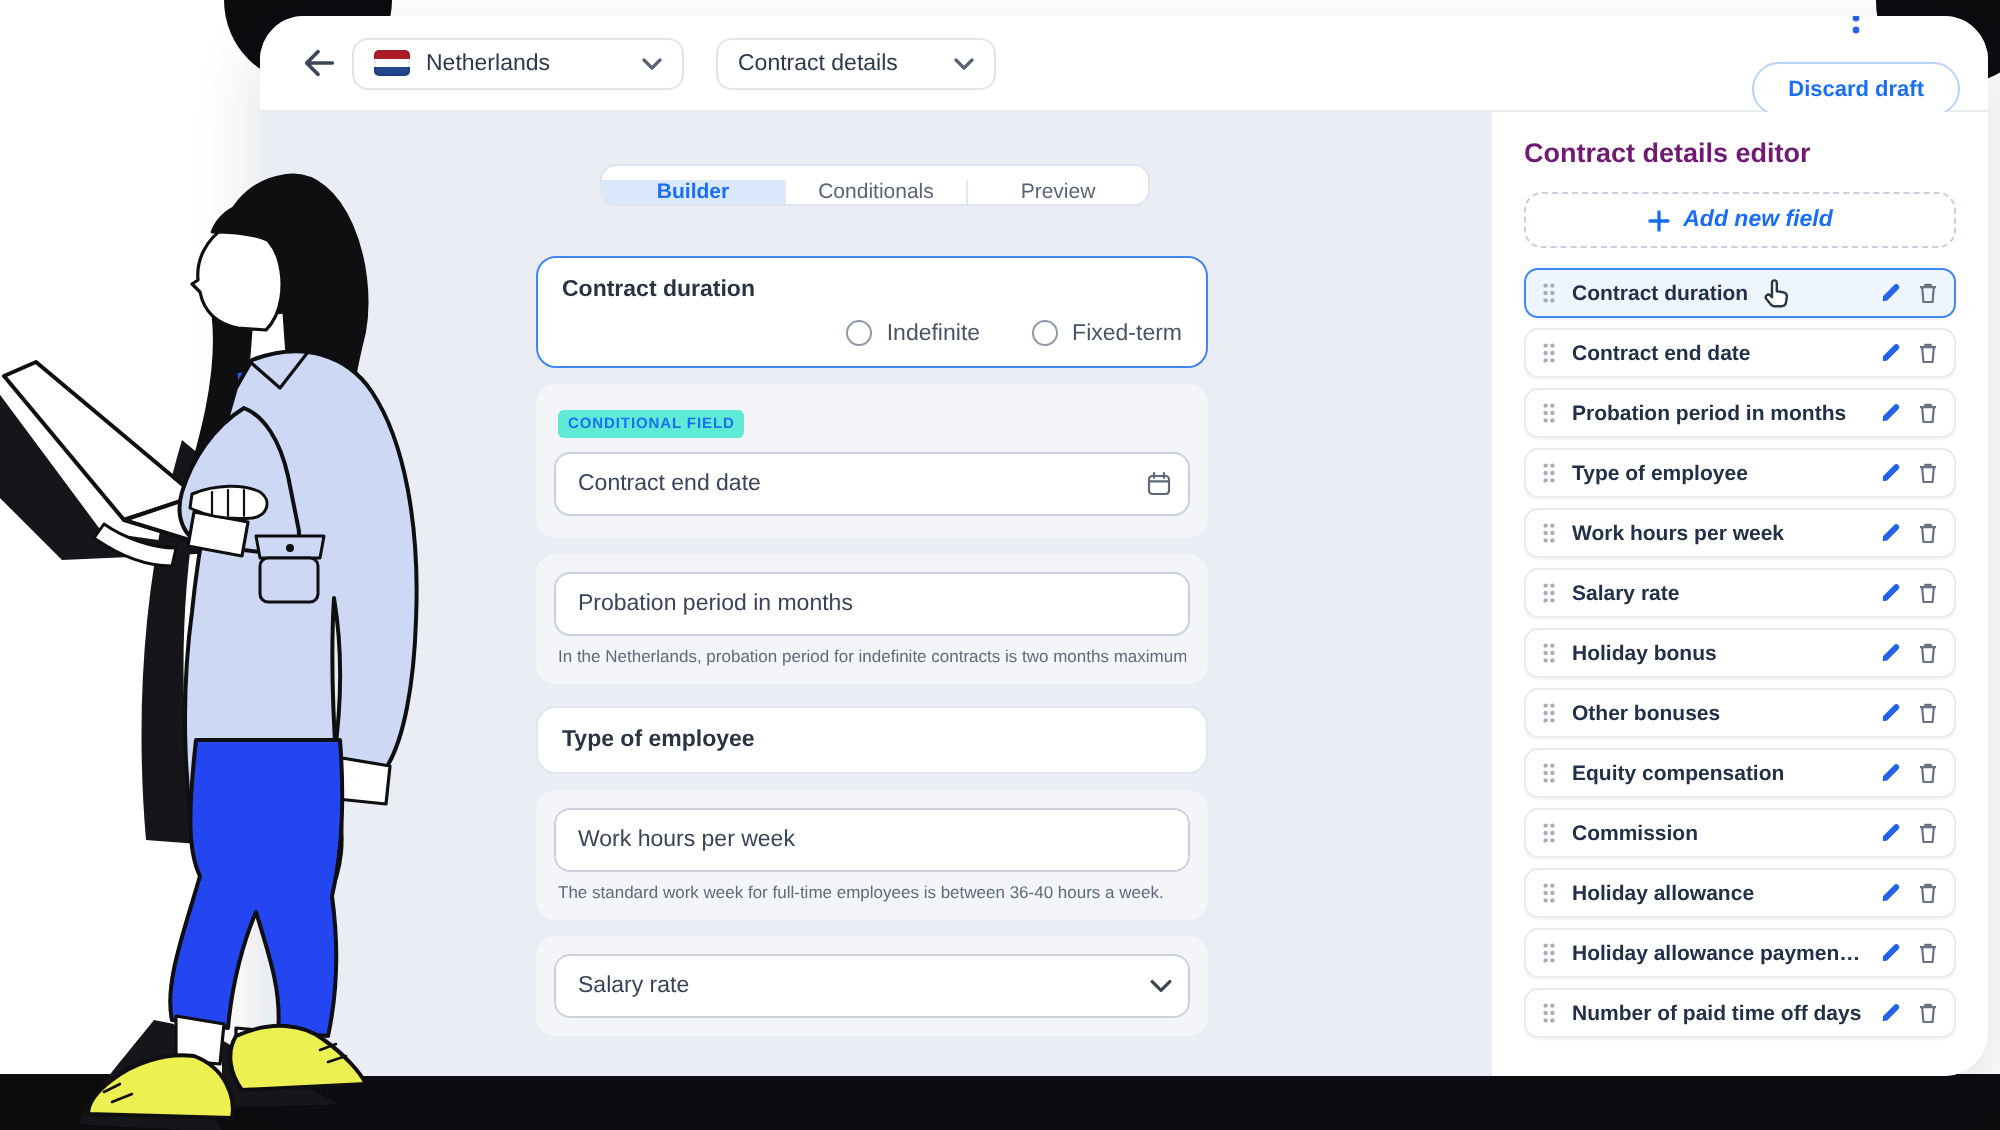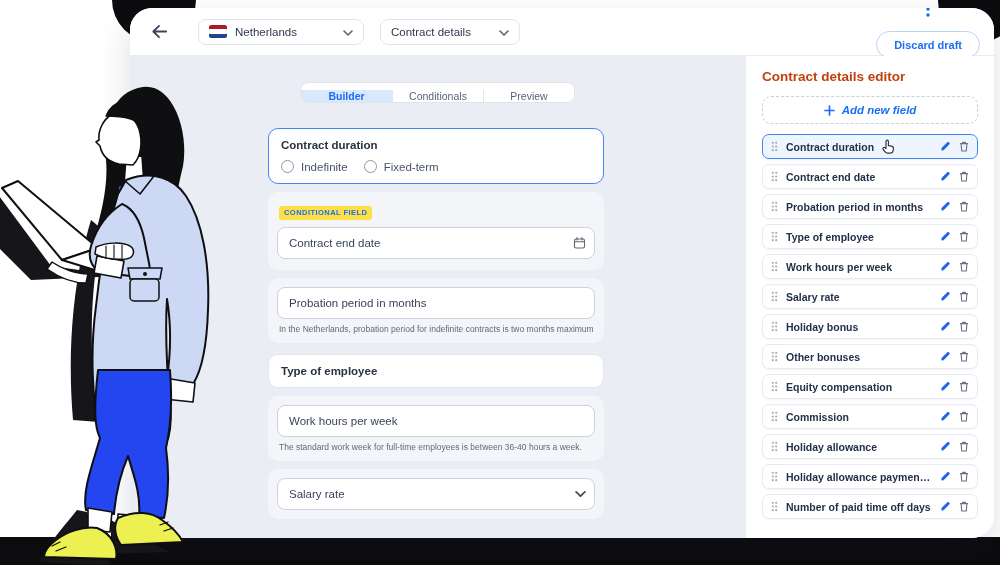--- a/index.html
+++ b/index.html
@@ -24,21 +24,21 @@
   .topbar {
     flex:none; height:48px; background:#fff; border-bottom:1px solid #e9ecf1;
     display:flex; align-items:center; padding:0 14px 0 18px;
   }
   .back { width:22px; height:22px; display:flex; align-items:center; justify-content:center; cursor:pointer; }
   .tb-select {
     height:26px; border:1px solid #e1e5ea; border-radius:8px; background:#fff;
     display:flex; align-items:center; gap:8px; padding:0 10px;
     font-size:11.5px; color:#2d3850;
   }
-  .tb-select.country { width:166px; margin-left:28px; }
+  .tb-select.country { width:166px; margin-left:6px; }
   .tb-select.template { width:140px; margin-left:16px; }
   .flag { width:18px; height:13px; border-radius:2.5px; flex:none;
     background:linear-gradient(#AE1C28 33.4%, #ffffff 33.4% 66.7%, #21468B 66.7%);
     box-shadow:0 0 0 1px rgba(0,0,0,.08) inset; }
   .chev { margin-left:auto; flex:none; }
   .tb-right { margin-left:auto; display:flex; align-items:center; gap:13px;flex-direction:column; }
   .tb-sep { width:1px; height:22px; background:#e6e9ef; }
   .kebab { width:16px; height:18px; display:flex; align-items:center; justify-content:center; cursor:pointer; }
   .btn-ghost {
     height:27px; padding:0 17px; border-radius:14px; border:1px solid #b9d2f8;
@@ -63,41 +63,41 @@
     min-width:91px; padding:0 10px; display:flex; align-items:center; justify-content:center;
     font-size:10.5px; color:#5b6474; border-left:1px solid #e4e8ee; cursor:pointer; background:#fff;
   }
   .tab:first-child { border-left:none; }
   .tab.active { background:#d9e8fc; color:#1a6ef5; font-weight:700; }
 
   .form-col { position:absolute; left:138px; top:72px; width:336px; }
   .card { background:#fff; border:1px solid #e3e7ee; border-radius:10px; padding:10px 12px; margin-bottom:8px; }
   .card.selected { border:1.5px solid #4285f4; }
   .flabel { font-size:11.5px; font-weight:700; color:#2a3342; }
-  .radio-row { display:flex; gap:16px; margin-top:9px; }
+  .radio-row { display:flex; gap:26px; margin-top:9px;justify-content:flex-end; }
   .radio { display:flex; align-items:center; gap:7px; font-size:11.5px; color:#4a5468; cursor:pointer; }
   .radio .dot { width:13px; height:13px; border:1.5px solid #8f98a8; border-radius:50%; background:#fff; flex:none; }
 
   .fgroup { background:#f3f5f9; border-radius:10px; padding:9px 9px; margin-bottom:8px; }
   .badge {
     display:inline-block; font-size:7.5px; font-weight:700; letter-spacing:.45px;
-    color:#1a6ef5; background:#fde047; padding:2.5px 5px; border-radius:3px; margin:0 0 7px 2px;
+    color:#1a6ef5; background:#5eead4; padding:2.5px 5px; border-radius:3px; margin:0 0 7px 2px;
   }
   .tinput { position:relative; }
   .tinput input {
     width:100%; height:32px; background:#fff; border:1px solid #ccd2dc; border-radius:8px;
     padding:0 30px 0 11px; font-size:11.5px; color:#39445a; font-family:inherit; outline:none;
   }
   .tinput input::placeholder { color:#39445a; opacity:1; }
   .tinput .r-icon { position:absolute; right:9px; top:50%; transform:translateY(-50%); display:flex; }
   .helper { font-size:8.5px; color:#60697a; margin:5px 2px 0; white-space:nowrap; overflow:hidden; }
 
   
   .panel { flex:1; background:#fff; border-left:1px solid #e9ecf1; padding:13px 16px 0; overflow:hidden; }
-  .panel-title { font-size:13.5px; font-weight:700; color:#c2410c; }
+  .panel-title { font-size:13.5px; font-weight:700; color:#701a75; }
   .panel-sub { font-size:10.5px; color:#79828f; margin-top:4px; }
   .add-btn {
     margin-top:12px; width:100%; height:28px; border:1.5px dashed #c7d0dd; border-radius:9px;
     background:transparent; display:flex; align-items:center; justify-content:center; gap:7px;
     color:#1a6ef5; font-size:11.5px; font-weight:700; font-family:inherit; cursor:pointer;font-style:italic;
   }
   .field-list { margin-top:10px; display:flex; flex-direction:column; gap:5px; }
   .field-item {
     position:relative; height:25px; background:#fff; border:1px solid #e7eaf0; border-radius:7px;
     display:flex; align-items:center; gap:8px; padding:0 8px;

